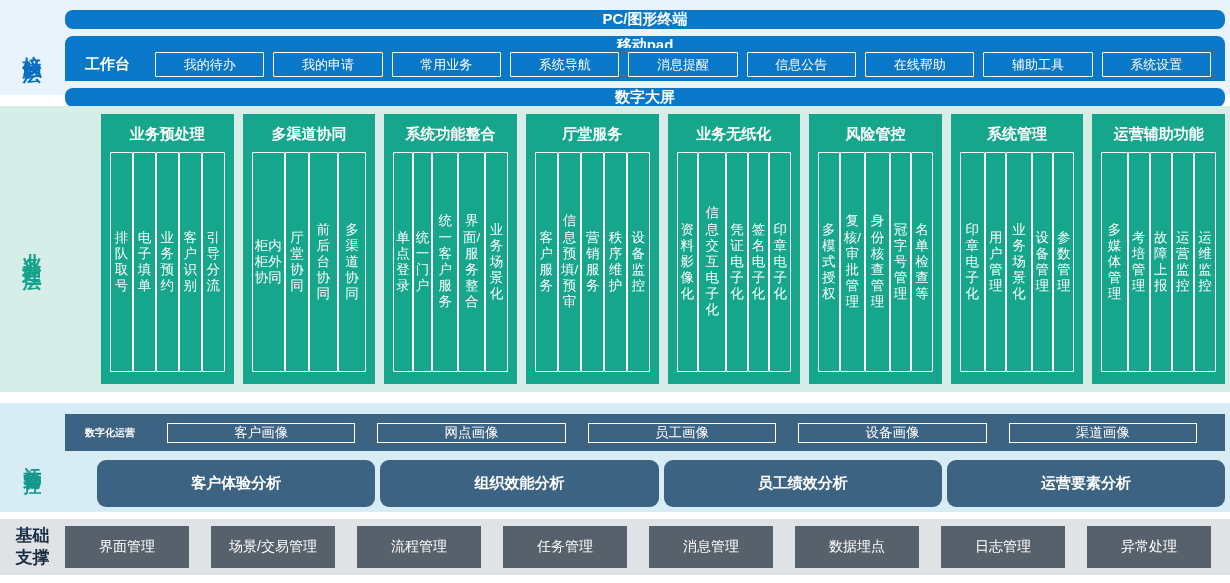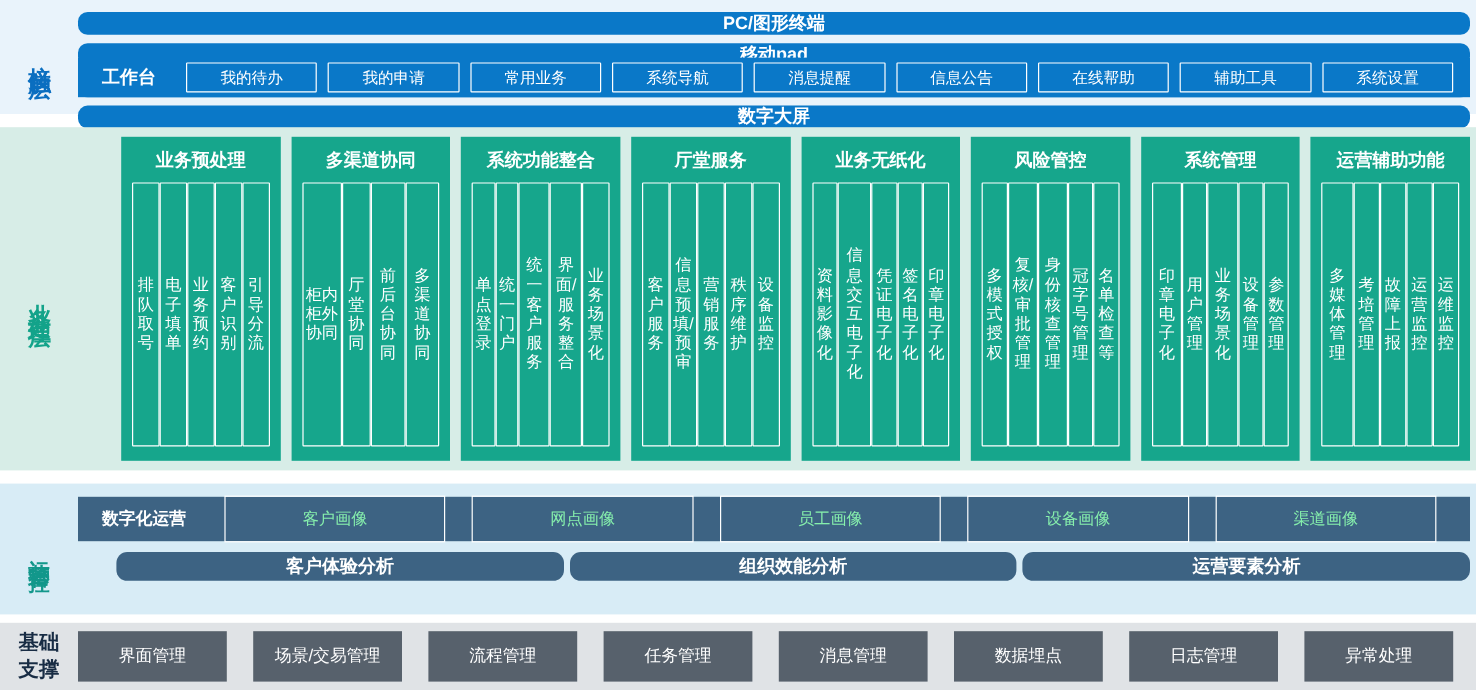--- a/index.html
+++ b/index.html
@@ -62,28 +62,28 @@
   .bitem {
     min-height: 33px; border: 1px solid #fff; border-radius: 1px;
     color: #fff; font-size: 13.5px; line-height: 1.2; padding: 2px;
     display: flex; align-items: center; justify-content: center;
     text-align: center; white-space: pre-line;
   }
 
   
   .sec3 .content { padding-top: 11px; }
   .ops-bar { height: 37px; background: var(--ops_dark); display: flex; align-items: center; padding: 0 28px 0 20px; }
-  .ops-label { color: #fff; font-weight: bold; font-size: 14px; margin-right: 32px; white-space: nowrap; }
+  .ops-label { color: #fff; font-weight: bold; font-size: 10px; margin-right: 32px; white-space: nowrap; }
   .ops-items { flex: 1; display: flex; gap: 22px; }
   .ops-item {
-    flex: 1; height: 39px; border: 1px solid #fff;
-    color: #86efac; font-size: 13.5px; display: flex; align-items: center; justify-content: center;
+    flex: 1; height: 20px; border: 1px solid #fff;
+    color: #ffffff; font-size: 13.5px; display: flex; align-items: center; justify-content: center;
     white-space: nowrap;
   }
-  .analysis { margin-top: 9px; display: flex; gap: 5px; height: 24px; padding-left: 32px; }
+  .analysis { margin-top: 9px; display: flex; gap: 5px; height: 47px; padding-left: 32px; }
   .an-btn {
     flex: 1; background: var(--ops_dark); border-radius: 9px;
     color: #fff; font-weight: bold; font-size: 15px;
     display: flex; align-items: center; justify-content: center; white-space: nowrap;
   }
 
   
   .sec4 .content { justify-content: center; }
   .found { display: flex; gap: 22px; height: 42px; padding-right: 14px; }
   .f-item {
@@ -223,20 +223,21 @@
             <div class="ops-item">客户画像</div>
             <div class="ops-item">网点画像</div>
             <div class="ops-item">员工画像</div>
             <div class="ops-item">设备画像</div>
             <div class="ops-item">渠道画像</div>
           </div>
       </div>
       <div class="analysis">
           <div class="an-btn">客户体验分析</div>
           <div class="an-btn">组织效能分析</div>
+          <div class="an-btn">员工绩效分析</div>
           <div class="an-btn">运营要素分析</div>
         </div>
     </div>
   </div>
 
   <div class="sec sec4">
     <div class="gutter">
       <div class="flabel">基础
 支撑</div>
     </div>

